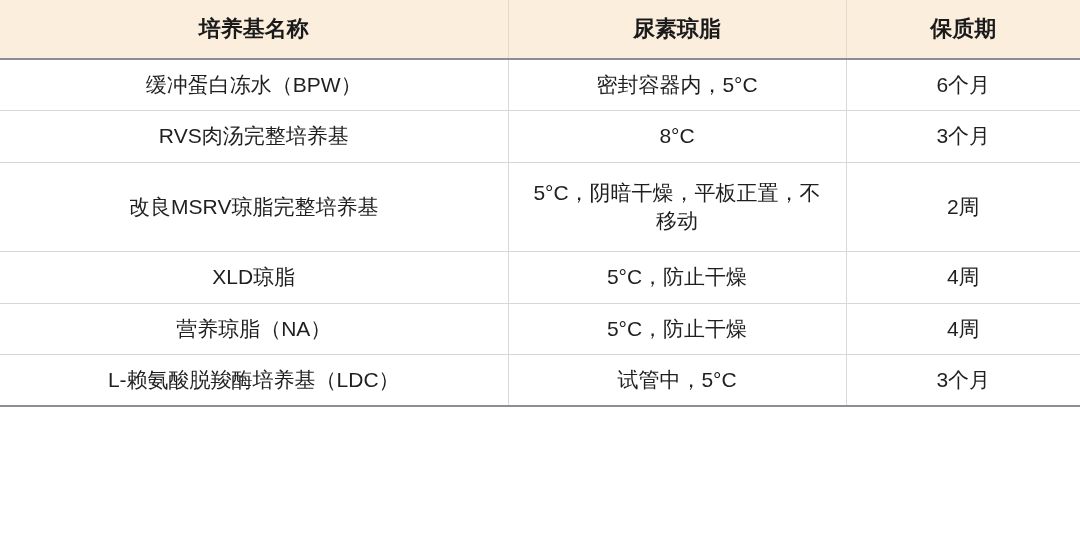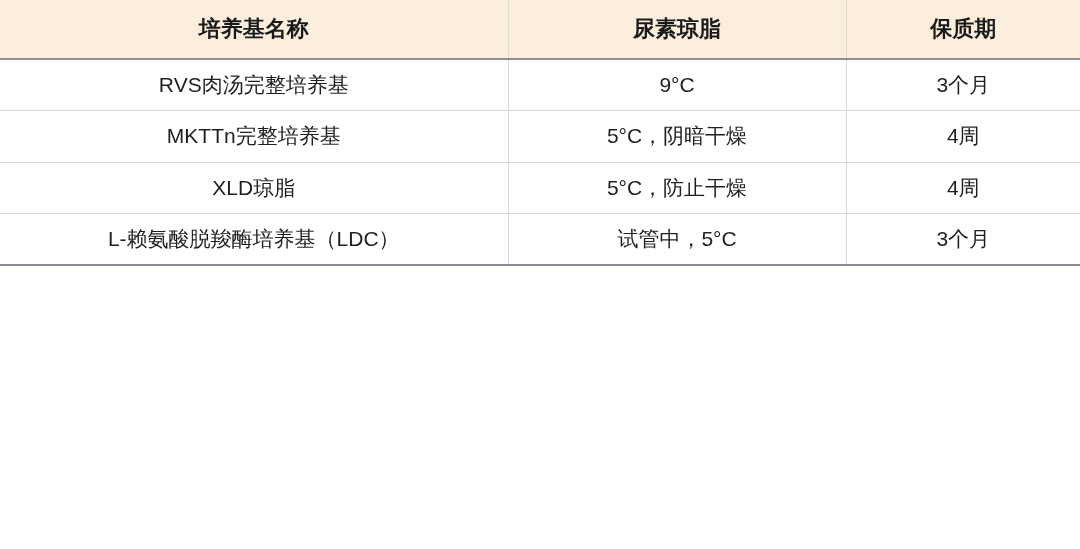--- a/index.html
+++ b/index.html
@@ -72,31 +72,41 @@
     </colgroup>
     <thead>
       <tr>
         <th>培养基名称</th>
         <th>尿素琼脂</th>
         <th>保质期</th>
       </tr>
     </thead>
     <tbody>
       <tr>
+        <td>缓冲蛋白冻水（BPW）</td>
+        <td>密封容器内，5°C</td>
+        <td>6个月</td>
+      </tr>
+      <tr>
         <td>RVS肉汤完整培养基</td>
-        <td>9°C</td>
+        <td>8°C</td>
         <td>3个月</td>
       </tr>
       <tr>
-        <td>MKTTn完整培养基</td>
-        <td>5°C，阴暗干燥</td>
+        <td class="tall">改良MSRV琼脂完整培养基</td>
+        <td class="tall">5°C，阴暗干燥，平板正置，不移动</td>
+        <td class="tall">2周</td>
+      </tr>
+      <tr>
+        <td>XLD琼脂</td>
+        <td>5°C，防止干燥</td>
         <td>4周</td>
       </tr>
       <tr>
-        <td>XLD琼脂</td>
+        <td>营养琼脂（NA）</td>
         <td>5°C，防止干燥</td>
         <td>4周</td>
       </tr>
       <tr>
         <td>L-赖氨酸脱羧酶培养基（LDC）</td>
         <td>试管中，5°C</td>
         <td>3个月</td>
       </tr>
     </tbody>
   </table>

